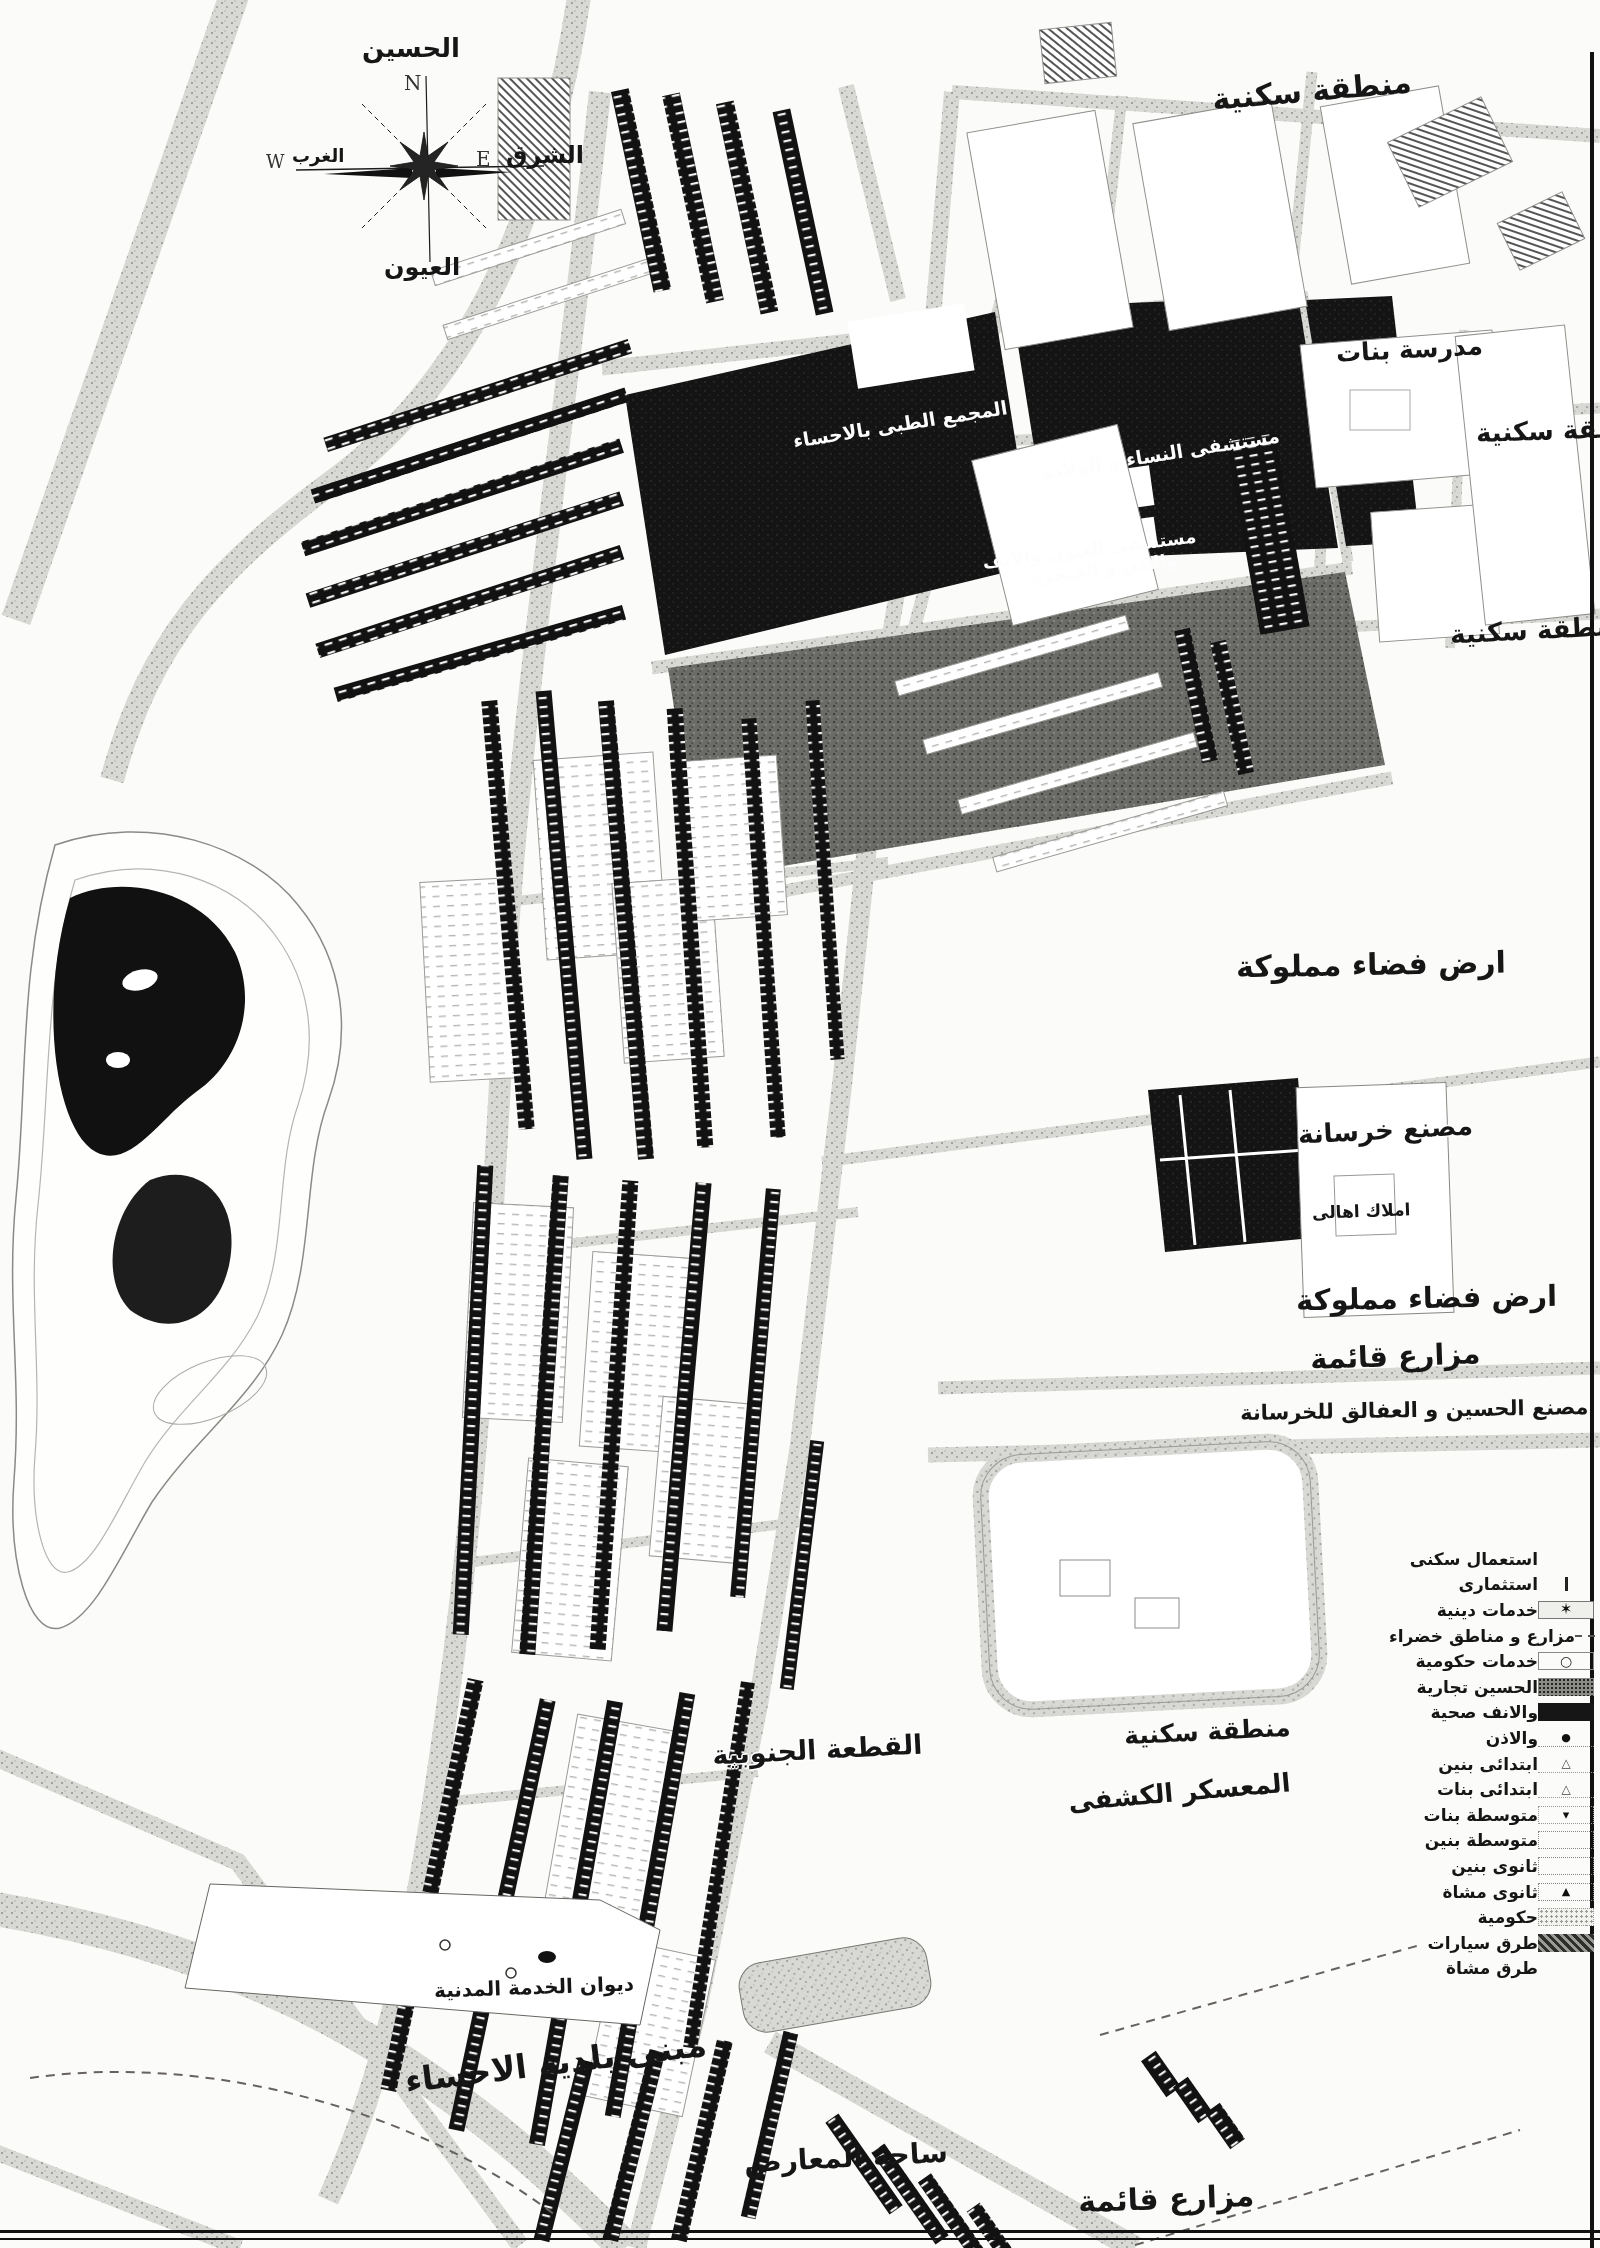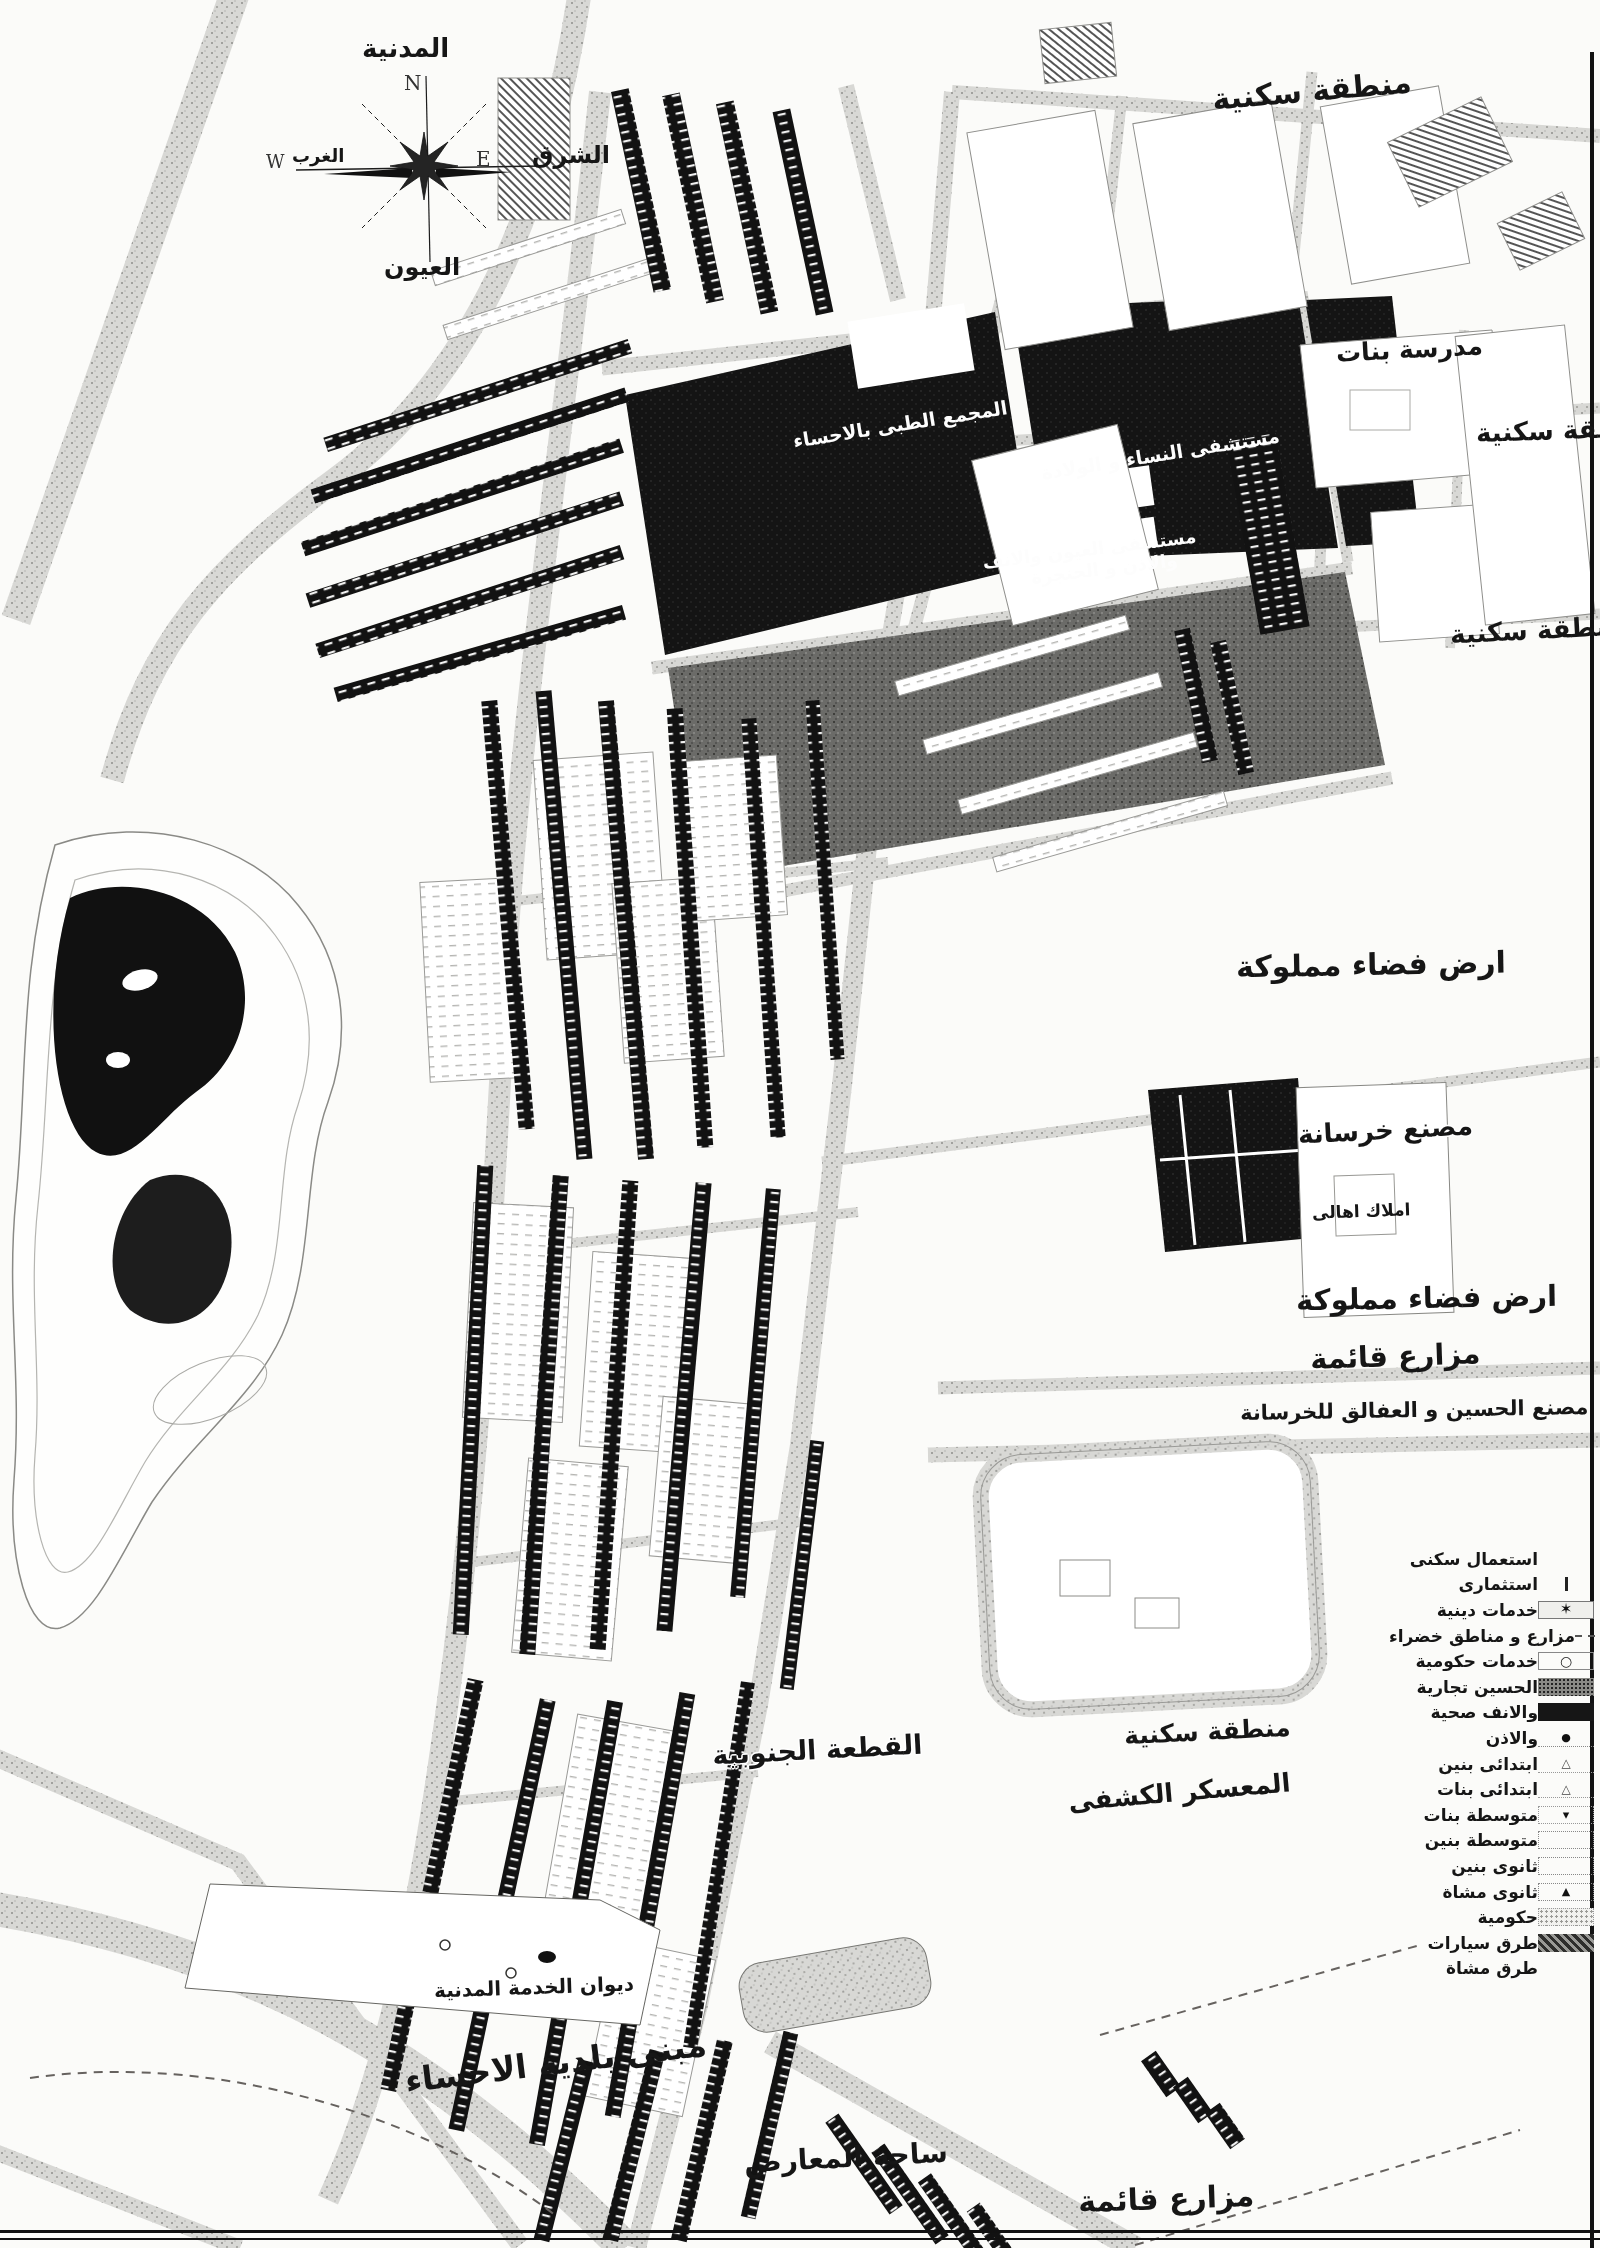--- a/index.html
+++ b/index.html
@@ -247,26 +247,26 @@
     <polygon points="0,-34 4,-10 24,-24 10,-4 34,0 10,4 24,24 4,10 0,34 -4,10 -24,24 -10,4 -34,0 -10,-4 -24,-24 -4,-10" fill="#242424" stroke="#111" stroke-width="0.8"></polygon>
   </g>
 
   <g fill="#111111">
     <rect x="1590" y="52" width="4" height="2196"></rect>
     <rect x="0" y="2230" width="1600" height="3"></rect>
     <rect x="0" y="2238" width="1600" height="2"></rect>
   </g>
 </svg>
 
-<div class="lbl" style="left:362px;top:34px;font-size:26px;">المدنية</div>
+<div class="lbl" style="left:362px;top:34px;font-size:26px;">الحسين</div>
 <div class="lbl serif" style="left:404px;top:72px;font-size:20px;">N</div>
 <div class="lbl serif" style="left:266px;top:152px;font-size:18px;">W</div>
 <div class="lbl" style="left:292px;top:146px;font-size:18px;">الغرب</div>
 <div class="lbl serif" style="left:476px;top:148px;font-size:20px;">E</div>
-<div class="lbl" style="left:532px;top:142px;font-size:24px;">الشرق</div>
+<div class="lbl" style="left:506px;top:142px;font-size:24px;">الشرق</div>
 <div class="lbl" style="left:384px;top:254px;font-size:24px;">العيون</div>
 
 <div class="lbl" style="left:1212px;top:74px;font-size:30px;transform:rotate(-5deg);">منطقة سكنية</div>
 <div class="lbl" style="left:1336px;top:336px;font-size:25px;transform:rotate(-3deg);">مدرسة بنات</div>
 <div class="lbl" style="left:1476px;top:416px;font-size:26px;transform:rotate(-2deg);">منطقة سكنية</div>
 <div class="lbl" style="left:1450px;top:616px;font-size:26px;transform:rotate(-3deg);">منطقة سكنية</div>
 <div class="lbl white" style="left:792px;top:414px;font-size:19px;transform:rotate(-9deg);">المجمع الطبى بالاحساء</div>
 <div class="lbl white" style="left:1040px;top:444px;font-size:19px;transform:rotate(-9deg);">مستشفى النساء و الولادة</div>
 <div class="lbl white" style="left:1008px;top:538px;font-size:18px;transform:rotate(-7deg);text-align:center;width:190px;">
   <div>مستشفى العيون والانف</div>

